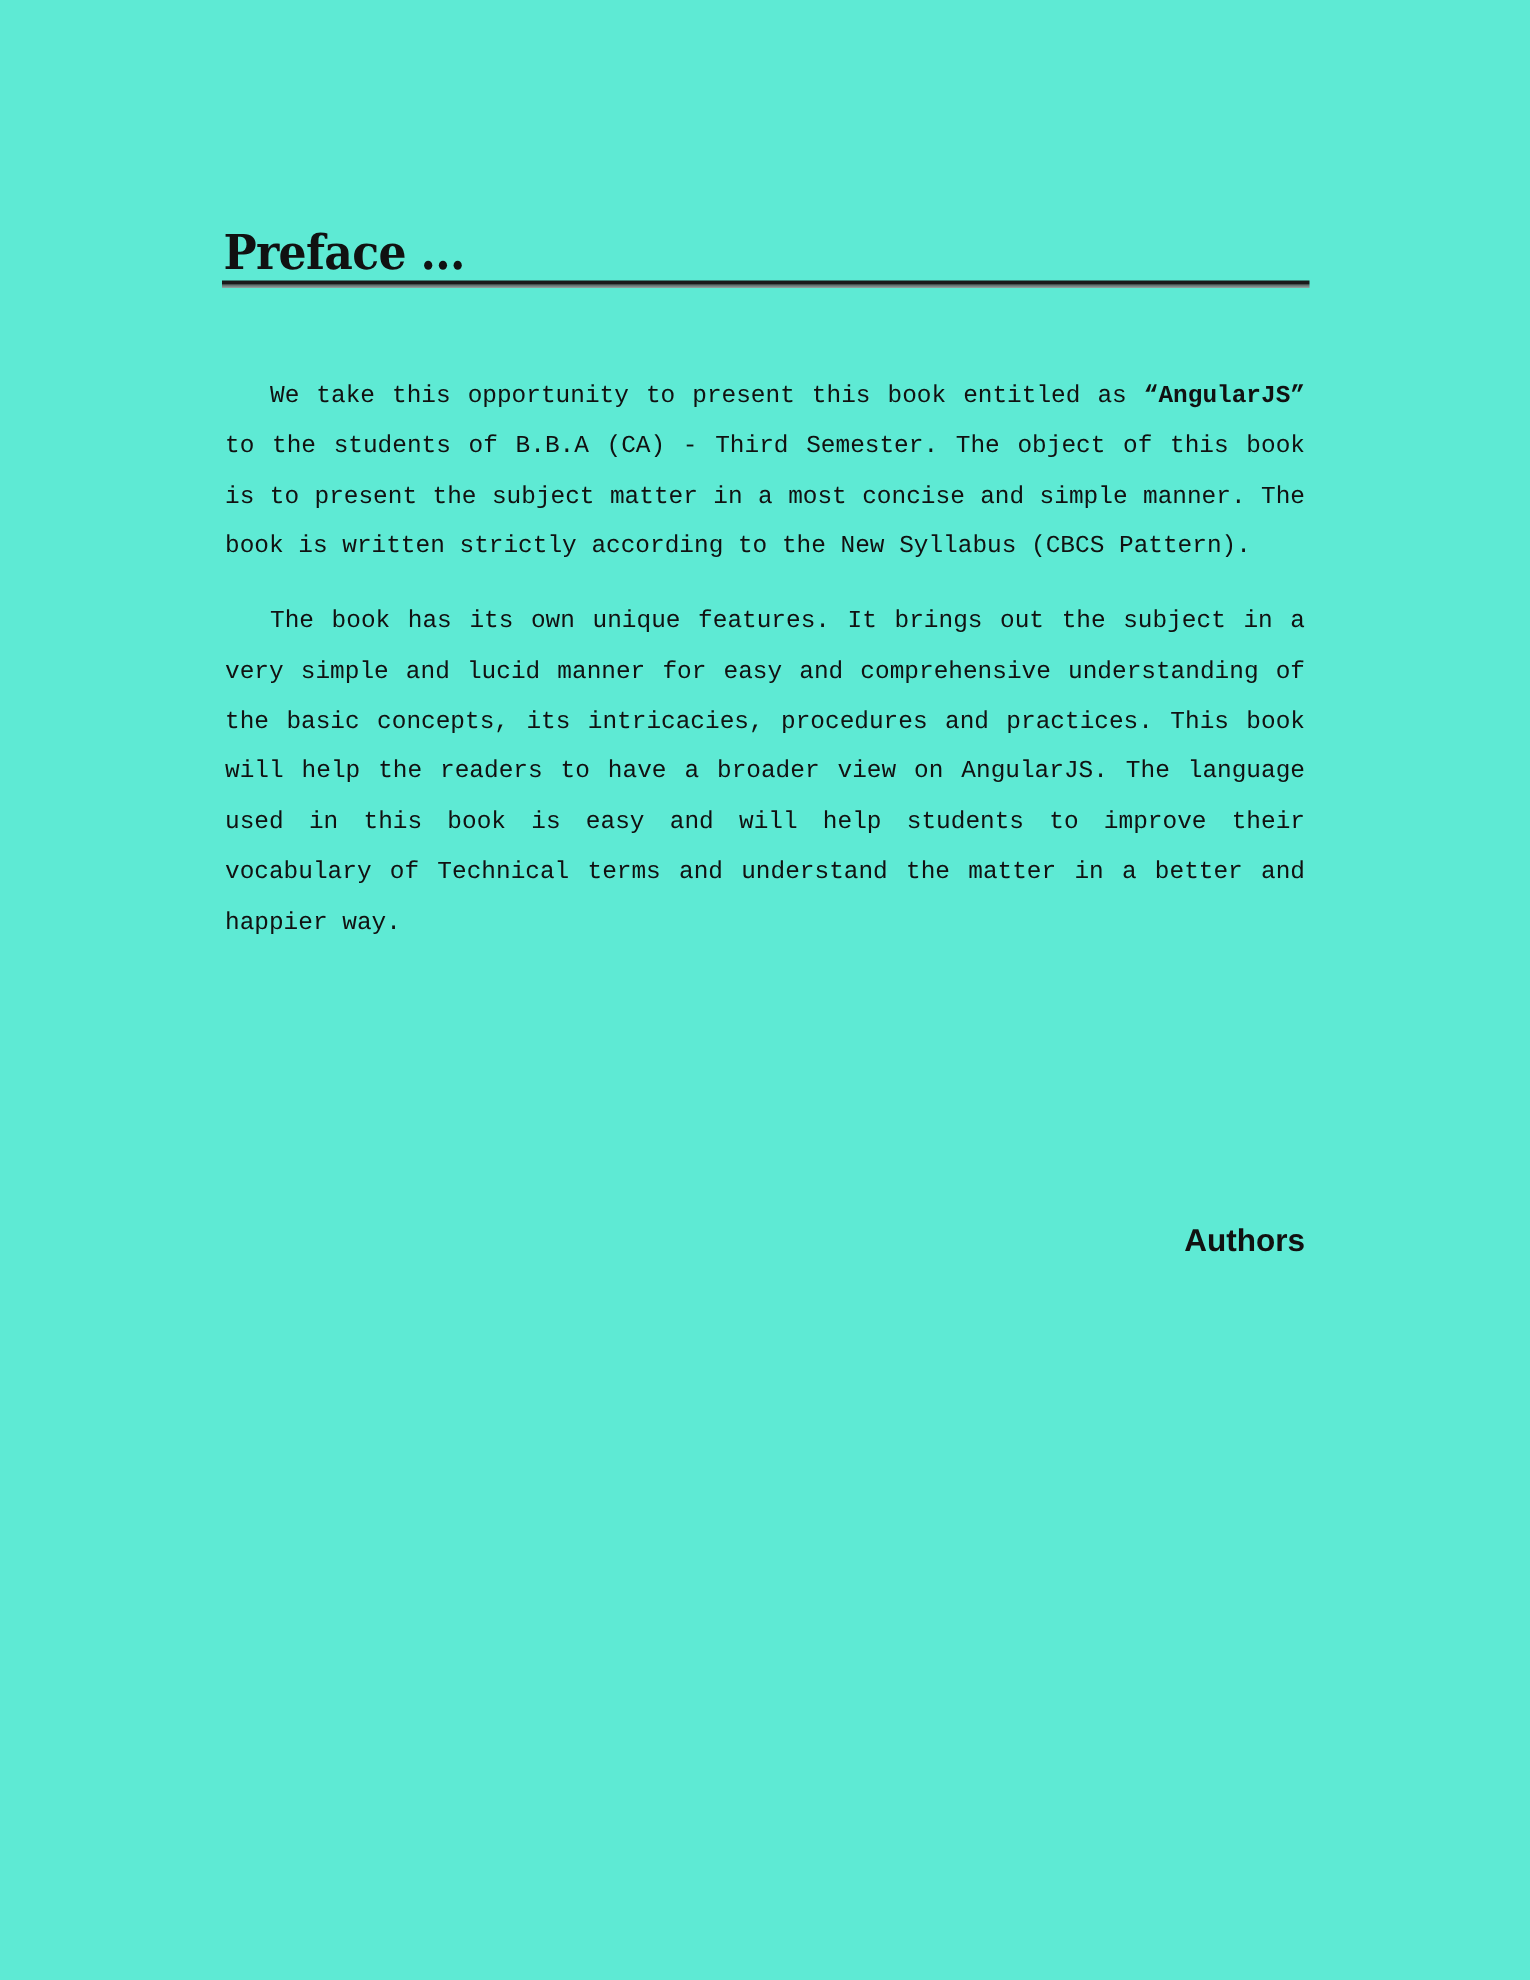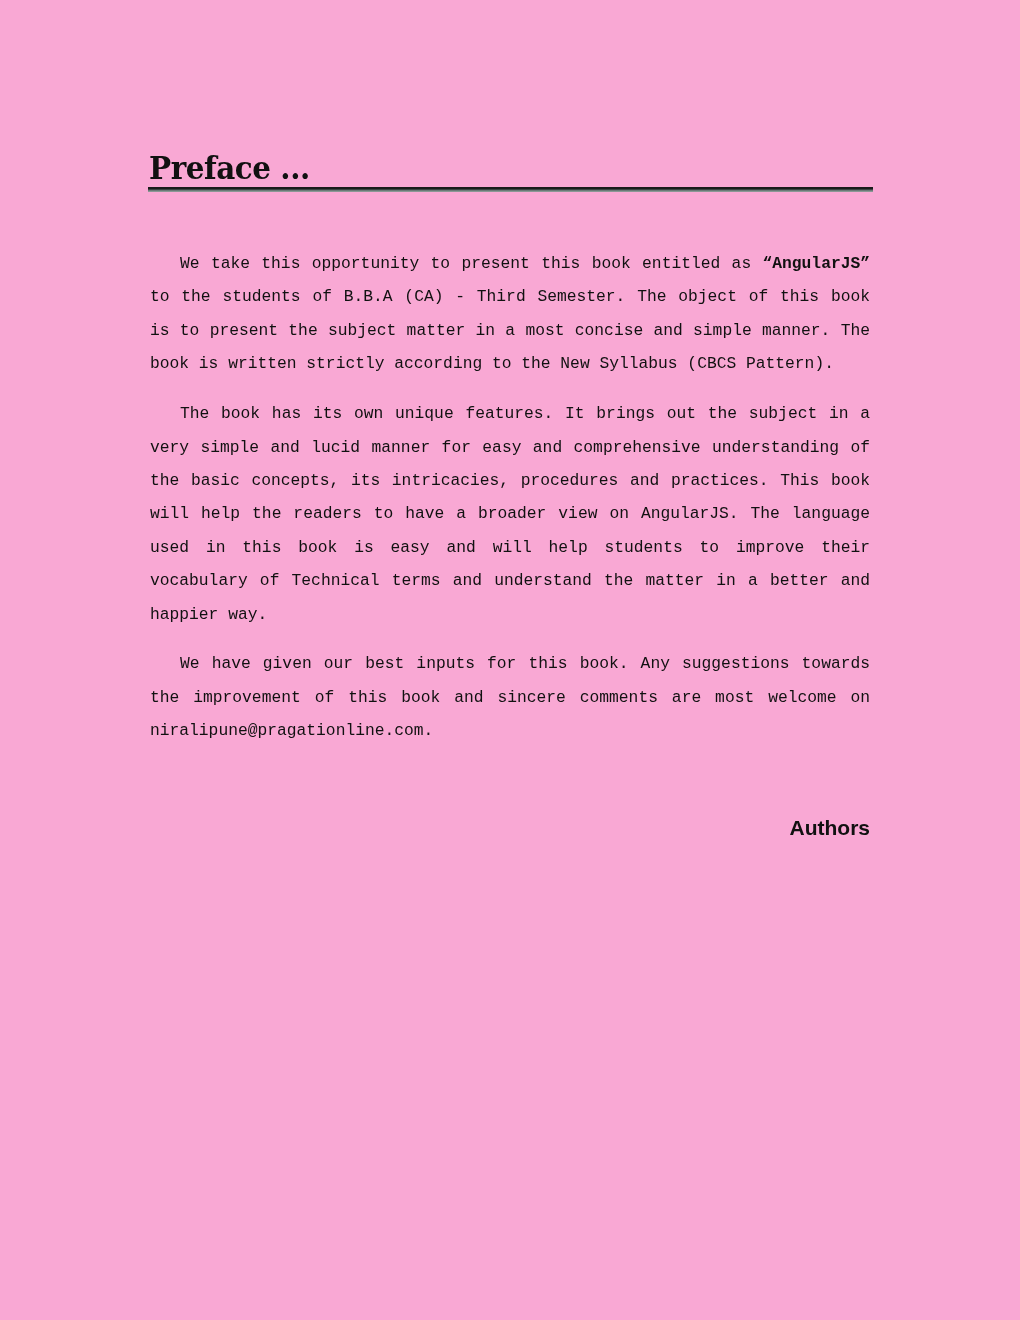--- a/index.html
+++ b/index.html
@@ -1,17 +1,17 @@
 <!DOCTYPE html>
 <html><head>
 <meta charset="utf-8">
 <style>
   html, body { margin:0; padding:0; background:#ffffff; }
   body { width:1020px; height:1320px; position:relative; overflow:hidden; }
-  .page { position:absolute; left:0; top:0; width:1020px; height:1320px; background:#f9a8d4; }
+  .page { position:absolute; left:0; top:0; width:1020px; height:1320px; background:#5eead4; }
   .heading {
     position:absolute; left:149px; top:148px;
     font-family:"DejaVu Serif", serif; font-weight:bold; font-size:32px;
     color:#111; letter-spacing:-0.5px; line-height:40px;
     transform:scaleX(0.92); transform-origin:left center;
   }
   .rule {
     position:absolute; left:148px; top:187px; width:725px; height:5px;
     background:linear-gradient(to bottom, #1a1a1a 0%, #1a1a1a 40%, #5a6a68 60%, #9aa6a4 100%);
   }
@@ -31,17 +31,16 @@
 </head>
 <body>
 
 <div class="page">
   <div class="heading">Preface ...</div>
   <div class="rule"></div>
 
   <div class="body-text p1">
     <p><span>We take this opportunity to present this book entitled as </span><b>“AngularJS”</b><span> to the students of B.B.A (CA) - Third Semester. The object of this book is to present the subject matter in a most concise and simple manner. The book is written strictly according to the New Syllabus (CBCS Pattern).</span></p>
     <p>The book has its own unique features. It brings out the subject in a very simple and lucid manner for easy and comprehensive understanding of the basic concepts, its intricacies, procedures and practices. This book will help the readers to have a broader view on AngularJS. The language used in this book is easy and will help students to improve their vocabulary of Technical terms and understand the matter in a better and happier way.</p>
-    <p>We have given our best inputs for this book. Any suggestions towards the improvement of this book and sincere comments are most welcome on niralipune@pragationline.com.</p>
   </div>
 
   <div class="authors">Authors</div>
 </div>
 
 </body></html>

